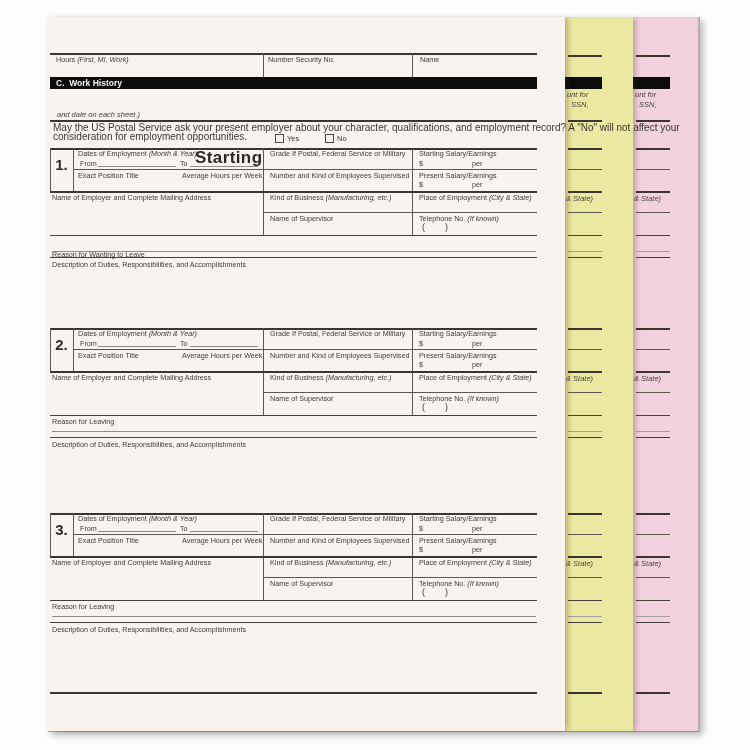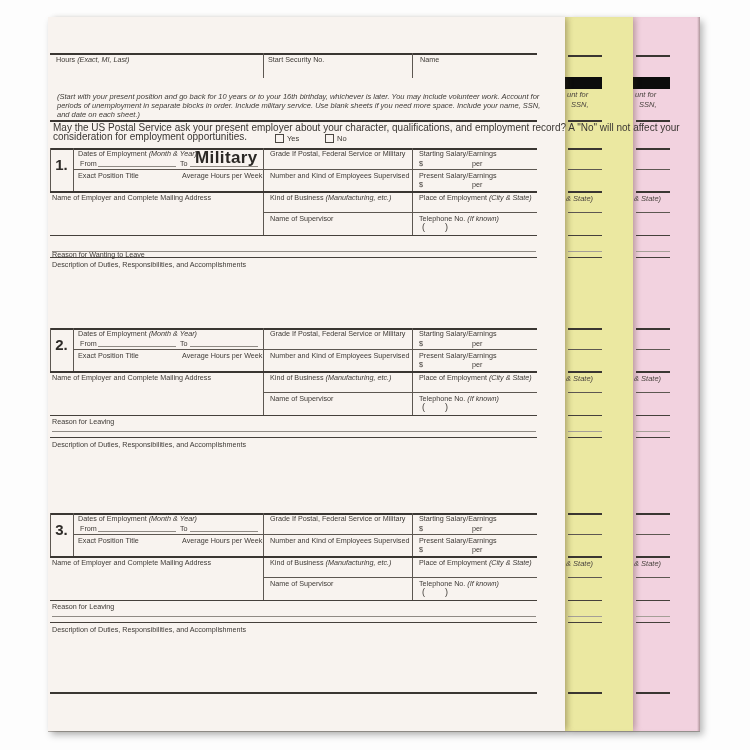--- a/index.html
+++ b/index.html
@@ -111,27 +111,26 @@
           <div class="seg t1" style="top: 599px;"></div>
           <div class="seg n2" style="top: 605px;"></div>
         </div>
     </div>
 
     <div class="sheet">
 
       <div class="hl h2" style="top:36px"></div>
       <div class="vl" style="left:215px;top:36px;height:25px"></div>
       <div class="vl" style="left:364px;top:36px;height:25px"></div>
-      <div class="lbl" style="left:8px;top:39px"><span>Hours</span> <i>(Exact, MI, Last)</i></div>
-      <div class="lbl" style="left:220px;top:39px">Start Security No.</div>
+      <div class="lbl" style="left:8px;top:39px"><span>Hours</span> <i>(First, MI, Work)</i></div>
+      <div class="lbl" style="left:220px;top:39px">Number Security No.</div>
       <div class="lbl" style="left:372px;top:39px">Name</div>
 
-
-      <div class="inst" style="top:75px">(Start with your present position and go back for 10 years or to your 16th birthday, whichever is later. You may include volunteer work. Account for</div>
-      <div class="inst" style="top:84px">periods of unemployment in separate blocks in order. Include military service. Use blank sheets if you need more space. Include your name, SSN,</div>
+      <div class="secbar">C.  Work History</div>
+
       <div class="inst" style="top:93px">and date on each sheet.)</div>
       <div class="hl h2" style="top:103px"></div>
 
       <div class="q" style="top:105px">May the US Postal Service ask your present employer about your character, qualifications, and employment record? A "No" will not affect your</div>
       <div class="q" style="top:114px">consideration for employment opportunities.</div>
       <span class="cb" style="left:227px;top:117px"></span>
       <span class="cbl" style="left:239px;top:117px">Yes</span>
       <span class="cb" style="left:277px;top:117px"></span>
       <span class="cbl" style="left:289px;top:117px">No</span>
 
@@ -147,21 +146,21 @@
     <div class="hl h2" style="left:0;top:43px"></div>
     <div class="hl n1" style="left:213px;width:274px;top:64px"></div>
     <div class="hl n2" style="left:0;top:87px"></div>
     <div class="num">1.</div>
 
     <div class="lbl" style="left:28px;top:2px"><span>Dates of Employment</span> <i>(Month &amp; Year)</i></div>
     <div class="lbl" style="left:30px;top:11.5px">From</div>
     <div class="lbl" style="left:130px;top:11.5px">To</div>
     <div class="wline" style="left:48px;top:18px;width:78px"></div>
     <div class="wline" style="left:140px;top:18px;width:68px"></div>
-    <div class="present">Military</div>
+    <div class="present">Starting</div>
     <div class="lbl" style="left:220px;top:2px">Grade If Postal, Federal Service or Military</div>
     <div class="lbl" style="left:369px;top:2px">Starting Salary/Earnings</div>
     <div class="lbl" style="left:369px;top:11.5px">$</div>
     <div class="lbl" style="left:422px;top:11.5px">per</div>
 
     <div class="lbl" style="left:28px;top:23.5px">Exact Position Title</div>
     <div class="lbl" style="left:132px;top:23.5px">Average Hours per Week</div>
     <div class="lbl" style="left:220px;top:23.5px">Number and Kind of Employees Supervised</div>
     <div class="lbl" style="left:369px;top:23.5px">Present Salary/Earnings</div>
     <div class="lbl" style="left:369px;top:33px">$</div>

